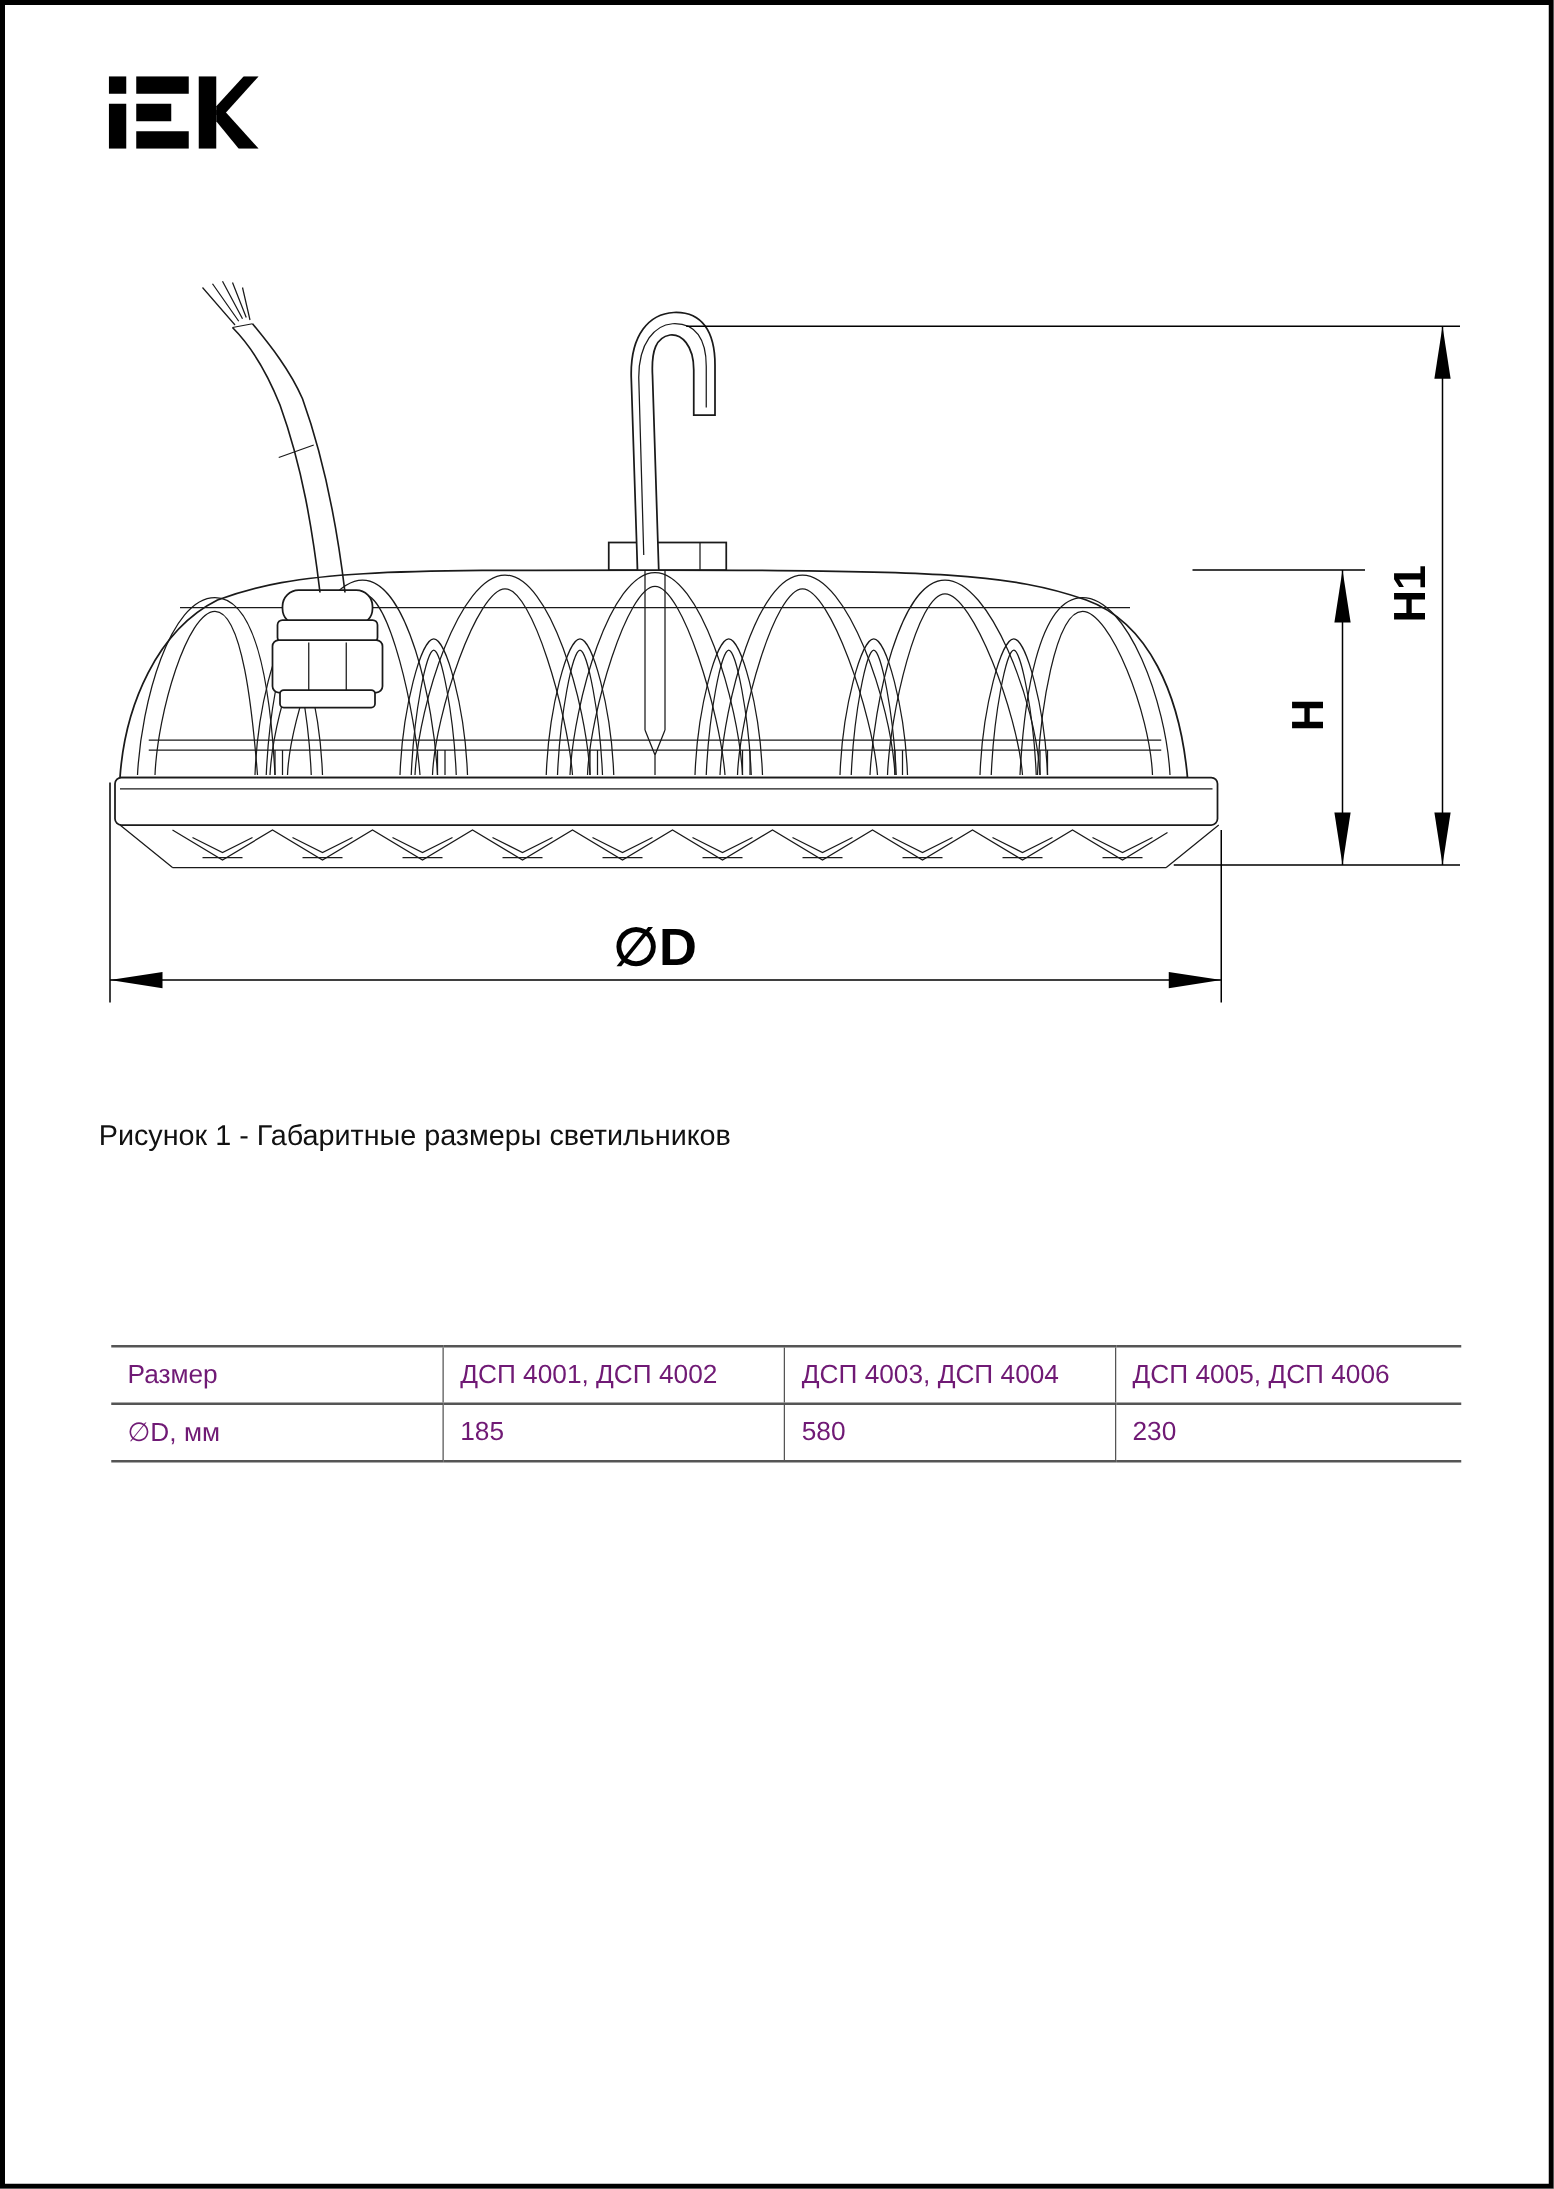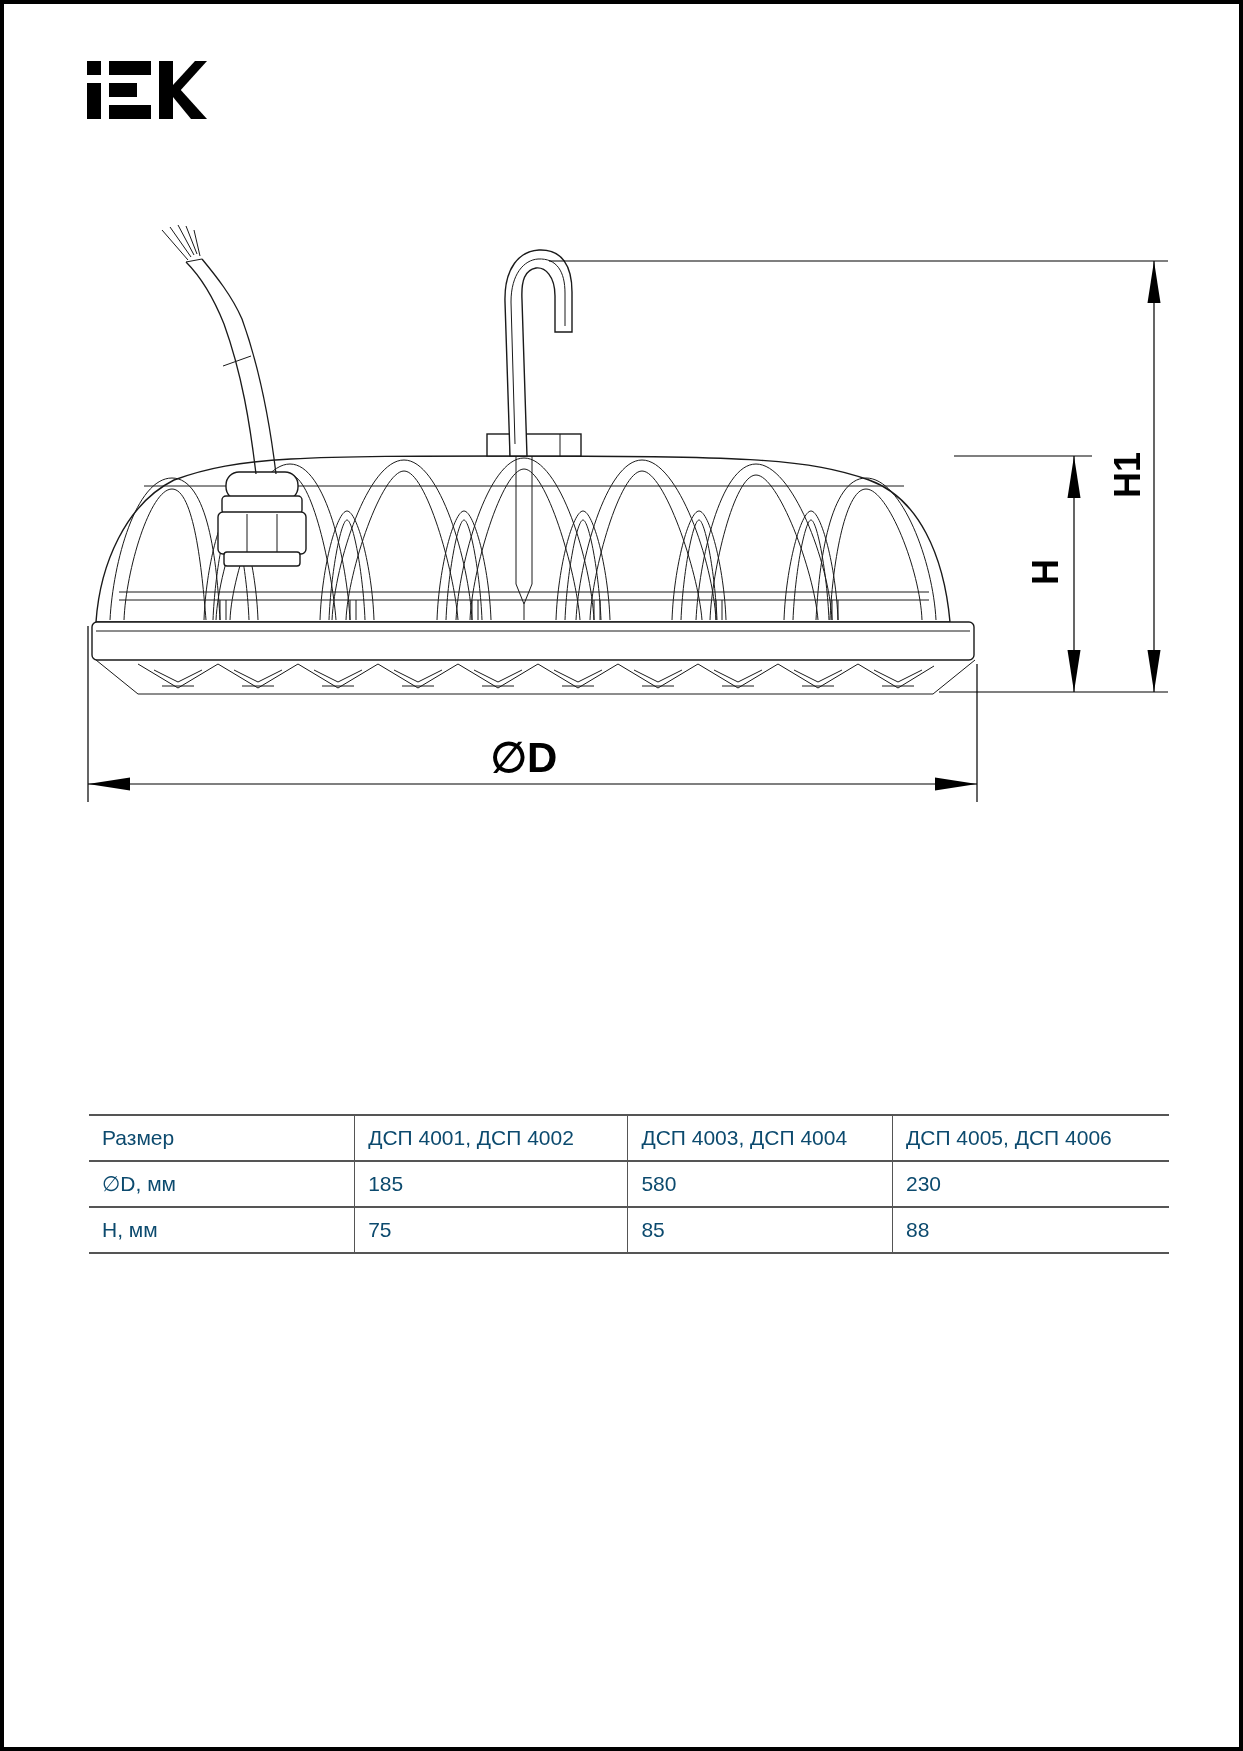--- a/index.html
+++ b/index.html
@@ -13,23 +13,23 @@
     color:#1c1c1c;
     overflow:hidden;
   }
   .logo-svg{position:absolute;left:83px;top:57px;}
   .drawing-svg{position:absolute;left:0;top:0;}
   .figure-caption{
     position:absolute;left:75px;top:889px;
     font-size:23px;line-height:30px;color:#111;
   }
   .dim-table{
-    position:absolute;left:85px;top:1110px;width:1080px;
+    position:absolute;left:85px;top:1072px;width:1080px;
     border-collapse:collapse;table-layout:fixed;
-    font-size:21px;color:#0c4a6e;
+    font-size:21px;color:#701a75;
   }
   .dim-table col.c1{width:24.6%}
   .dim-table col.c2{width:25.3%}
   .dim-table col.c3{width:24.5%}
   .dim-table col.c4{width:25.6%}
   .dim-table tr{height:46px;}
   .dim-table td{
     border-top:2px solid #555;
     border-bottom:2px solid #555;
     padding:0 0 0 13px;vertical-align:middle;
@@ -161,20 +161,21 @@
     </g>
 
     <g>
       <path class="dim" d="M 545,257 H 1164 M 1150,257 V 688"></path>
       <polygon class="arr" points="1150,257 1143.5,299 1156.5,299"></polygon>
       <polygon class="arr" points="1150,688 1143.5,646 1156.5,646"></polygon>
       <text class="dimlabel" font-size="36" text-anchor="middle" transform="rotate(-90 1124 471)" x="1124" y="483">H1</text>
     </g>
   </svg>
 
+  <div class="figure-caption">Рисунок 1 - Габаритные размеры светильников</div>
 
   <table class="dim-table">
     <colgroup>
         <col class="c1">
         <col class="c2">
         <col class="c3">
         <col class="c4">
       </colgroup>
     <tbody>
       <tr>
@@ -182,22 +183,16 @@
         <td>ДСП 4001, ДСП 4002</td>
         <td>ДСП 4003, ДСП 4004</td>
         <td>ДСП 4005, ДСП 4006</td>
       </tr>
       <tr>
         <td>∅D, мм</td>
         <td>185</td>
         <td>580</td>
         <td>230</td>
       </tr>
-      <tr>
-        <td>H, мм</td>
-        <td>75</td>
-        <td>85</td>
-        <td>88</td>
-      </tr>
     </tbody>
   </table>
 
 </div>
 
 </body></html>

